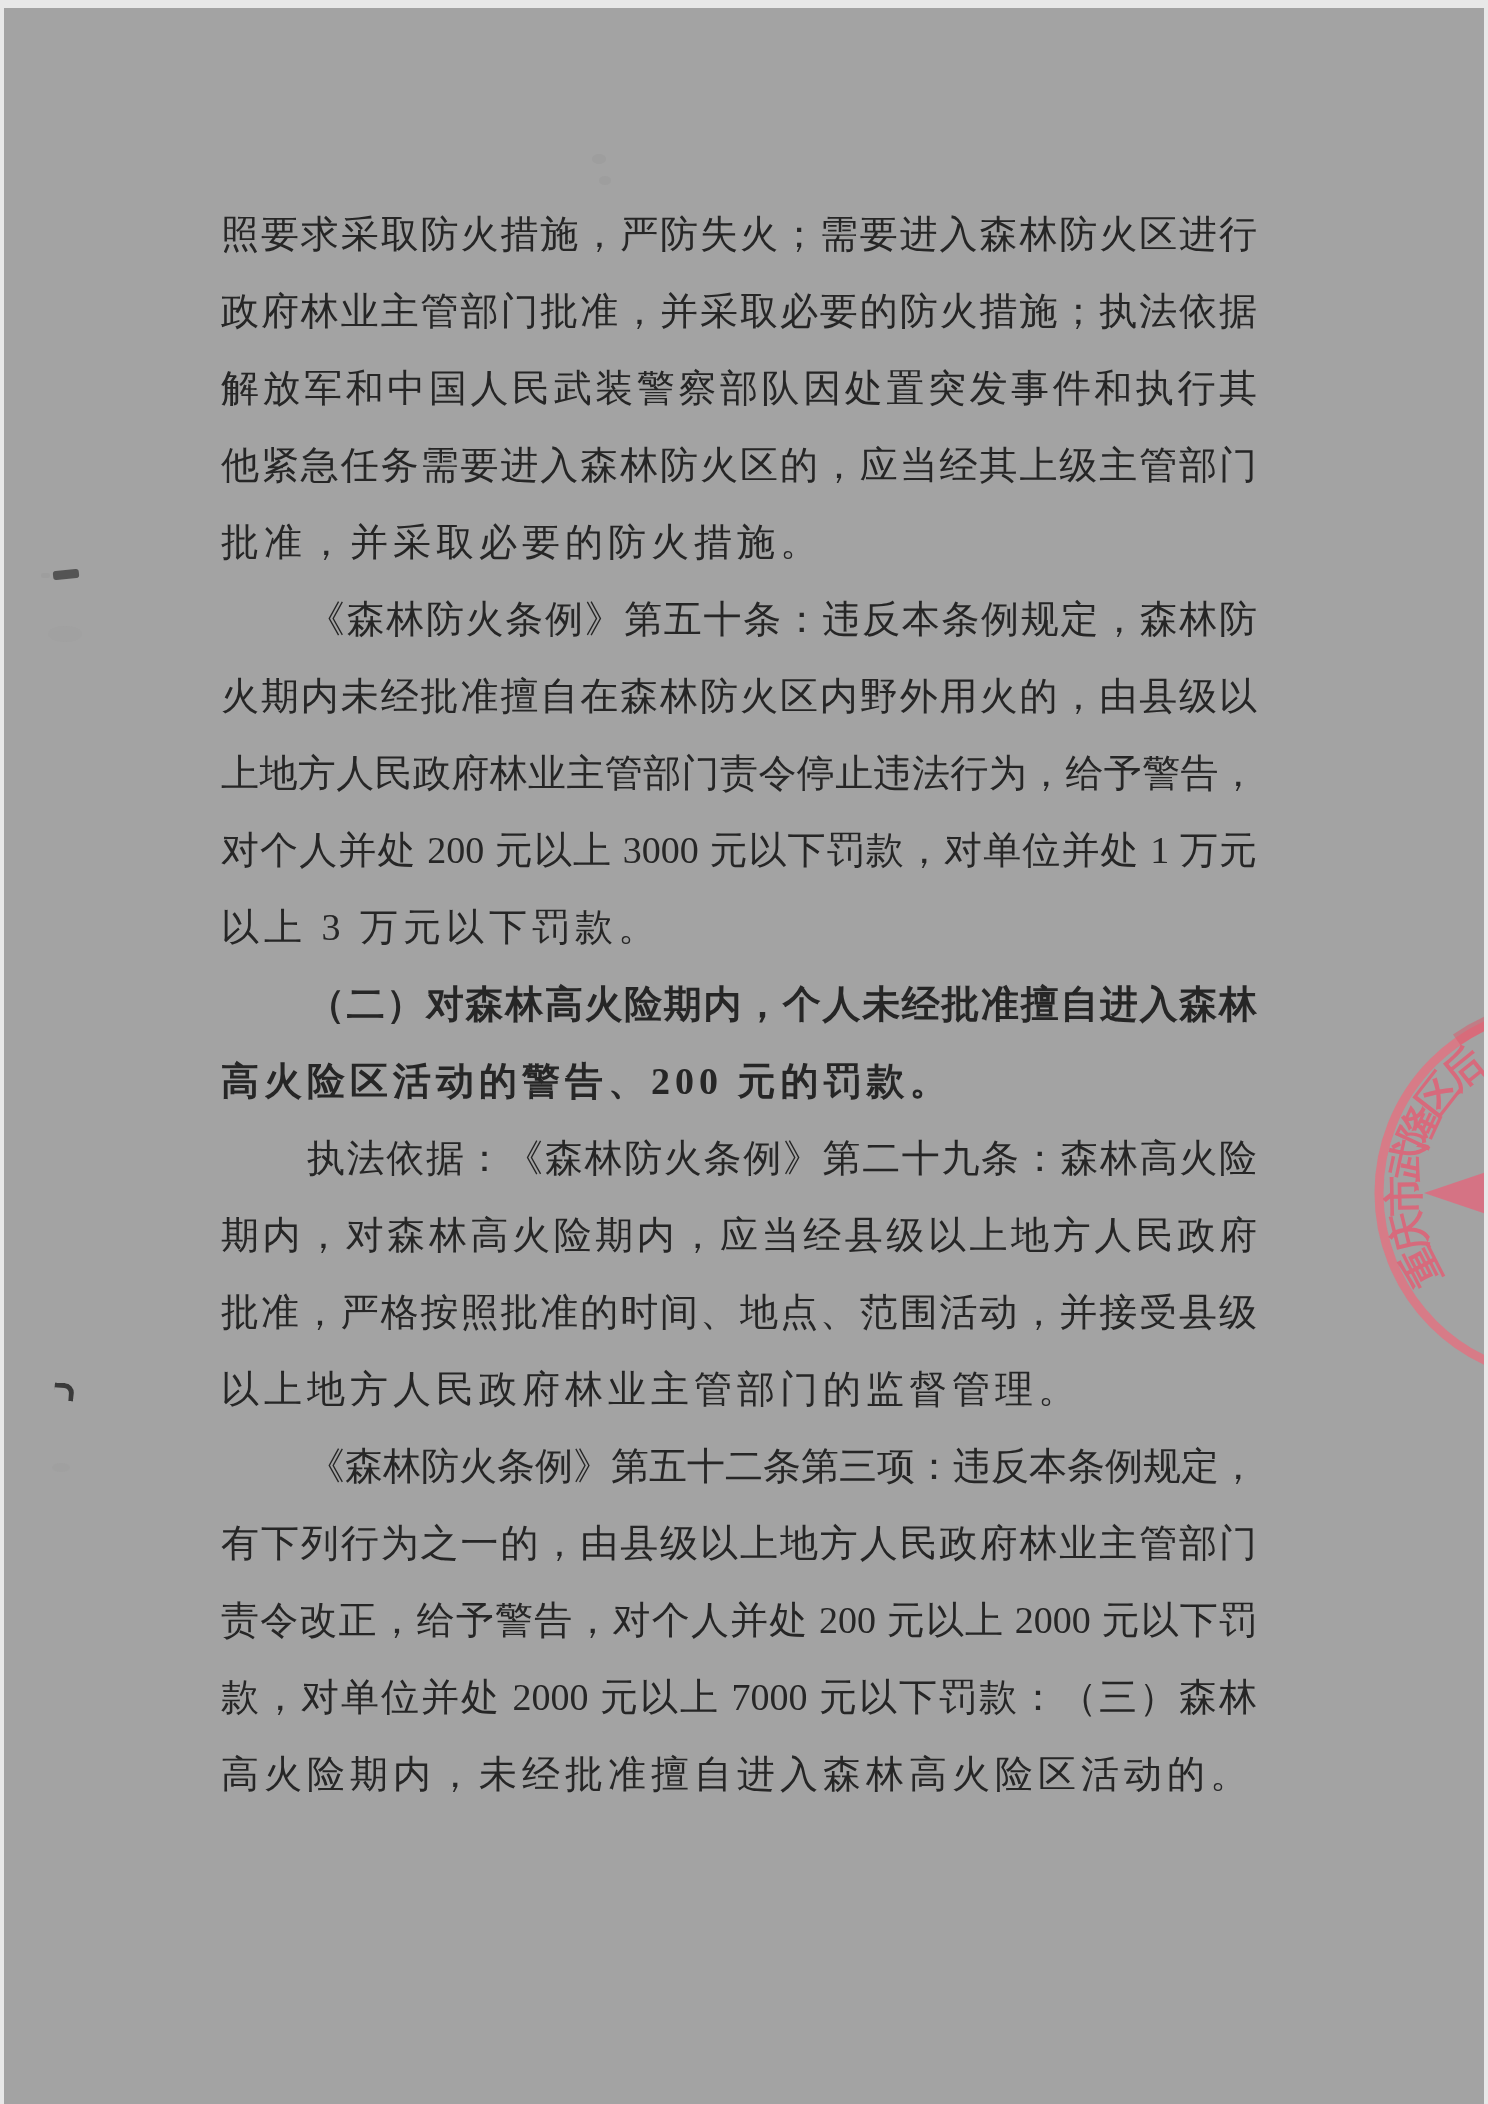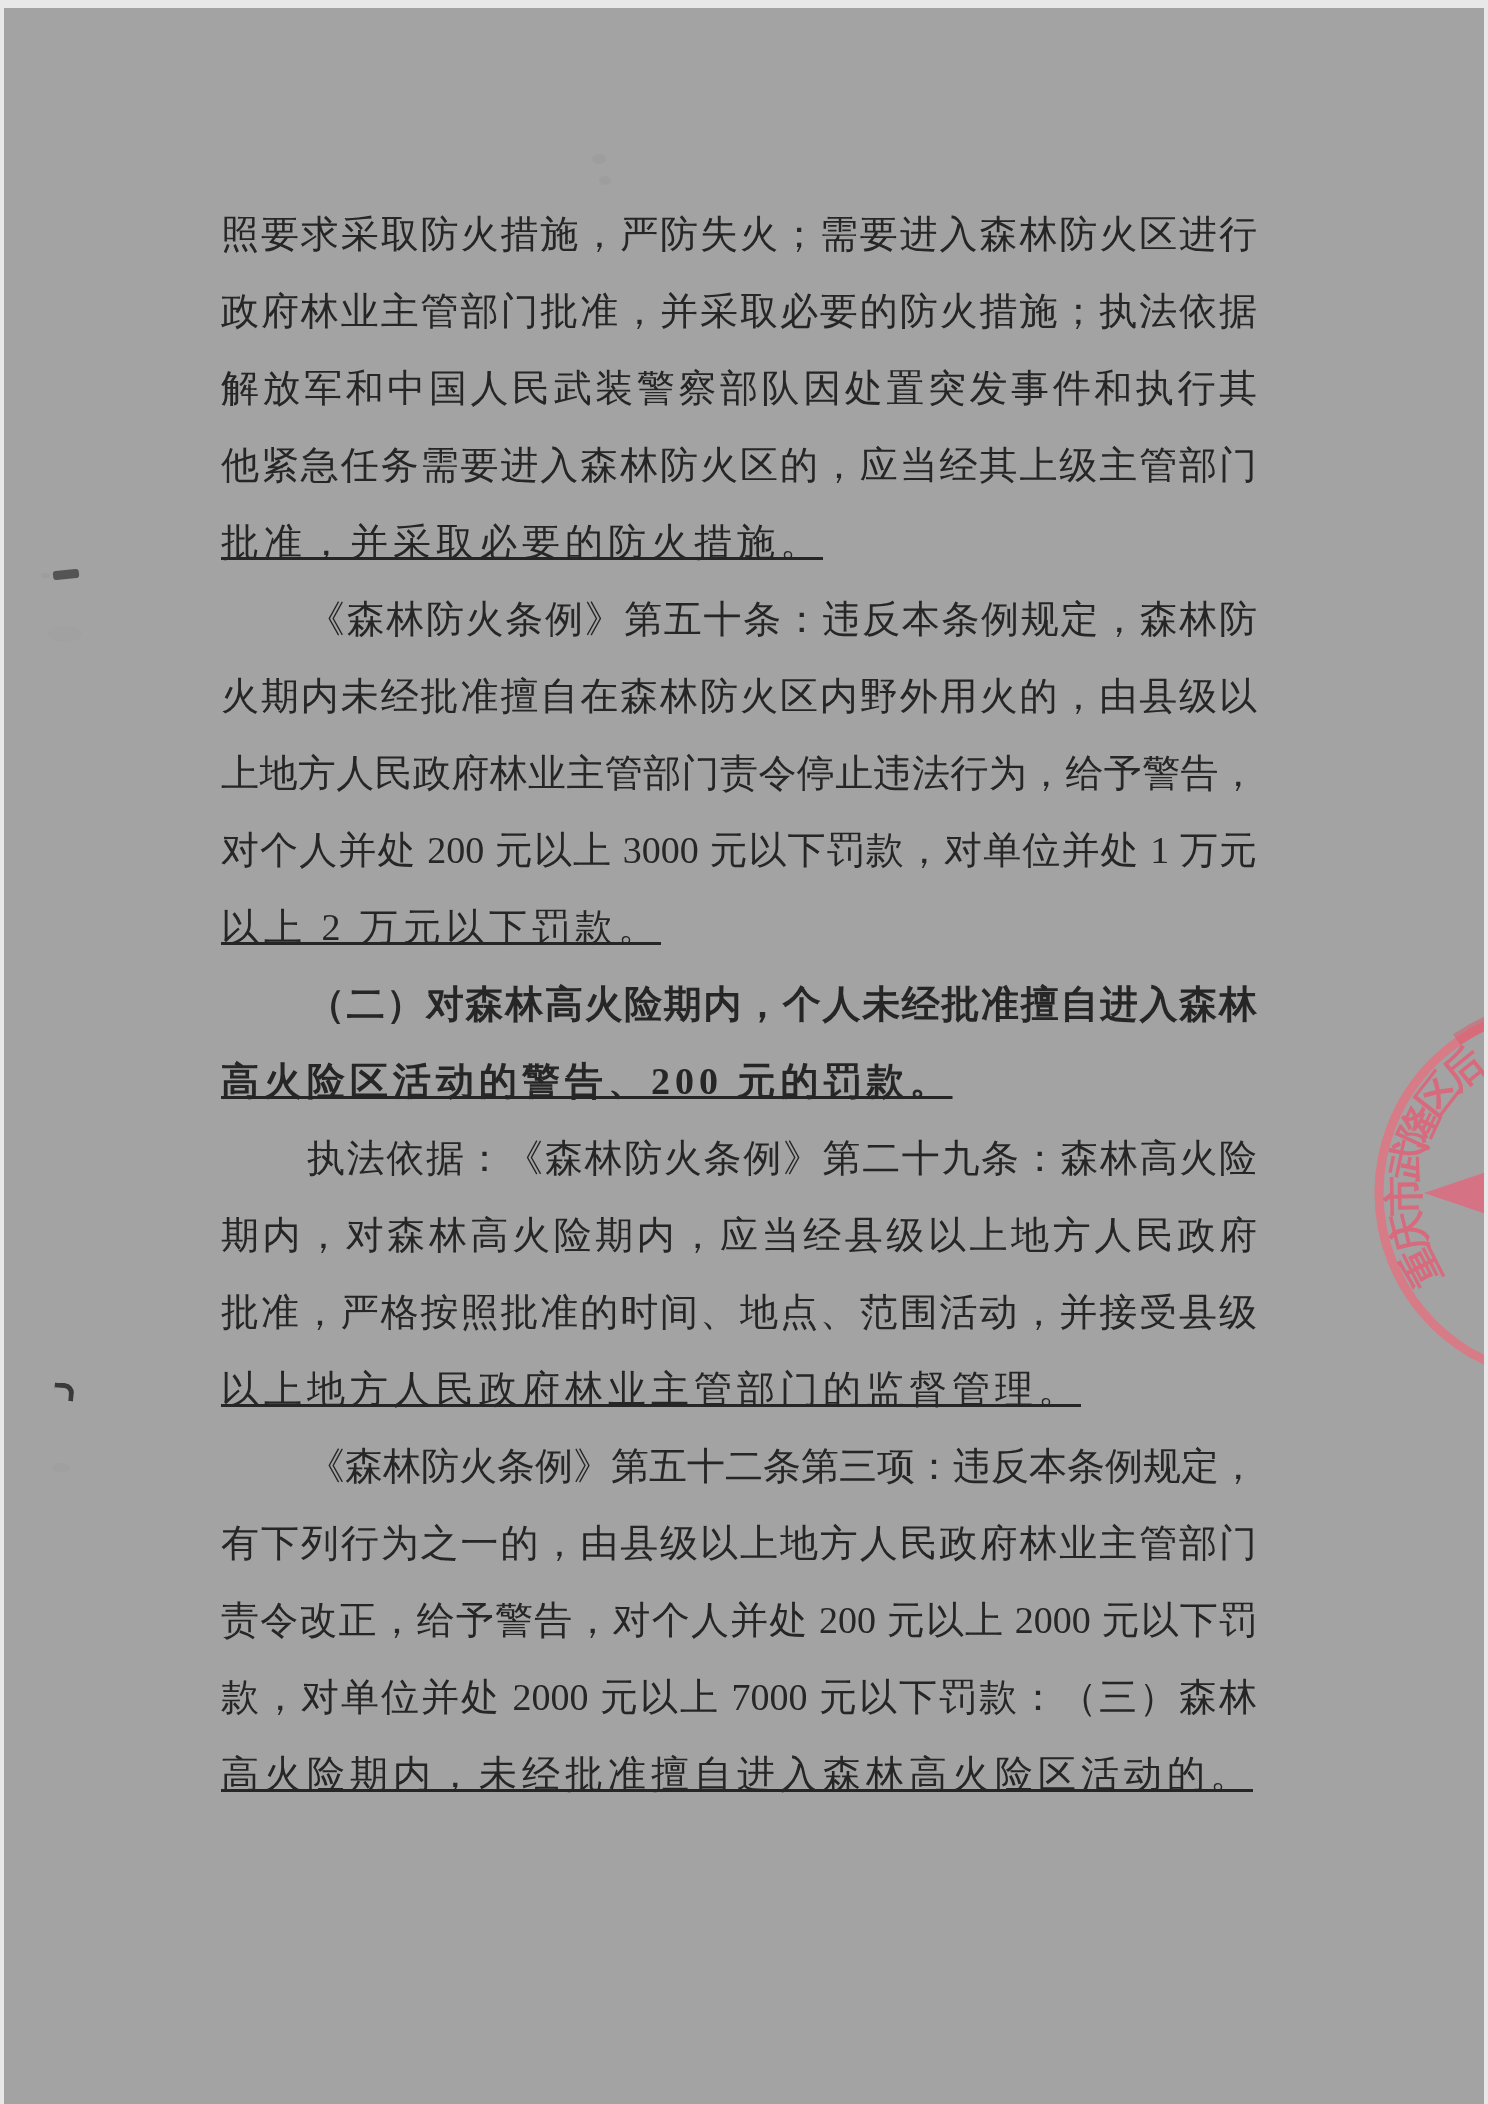--- a/index.html
+++ b/index.html
@@ -28,21 +28,20 @@
     text-align-last:justify;
     text-justify:inter-character;
     overflow:hidden;
     white-space:nowrap;
   }
   .line.last{
     text-align:right;
     text-align-last:left;
     letter-spacing:5px;
     white-space:normal;
-    text-decoration:underline;
   }
   .line.indent{text-indent:86px;}
   
   .stamp{
     position:absolute;
     left:1360px;top:985px;
     width:400px;height:400px;
     pointer-events:none;
   }
   .stamp svg{overflow:visible;}
@@ -89,21 +88,21 @@
         <div class="line">政府林业主管部门批准，并采取必要的防火措施；执法依据</div>
         <div class="line">解放军和中国人民武装警察部队因处置突发事件和执行其</div>
         <div class="line">他紧急任务需要进入森林防火区的，应当经其上级主管部门</div>
         <div class="line last">批准，并采取必要的防火措施。</div>
       </div>
       <div class="para">
         <div class="line indent">《森林防火条例》第五十条：违反本条例规定，森林防</div>
         <div class="line">火期内未经批准擅自在森林防火区内野外用火的，由县级以</div>
         <div class="line">上地方人民政府林业主管部门责令停止违法行为，给予警告，</div>
         <div class="line">对个人并处 200 元以上 3000 元以下罚款，对单位并处 1 万元</div>
-        <div class="line last">以上 2 万元以下罚款。</div>
+        <div class="line last">以上 3 万元以下罚款。</div>
       </div>
       <div class="para bold">
         <div class="line indent">（二）对森林高火险期内，个人未经批准擅自进入森林</div>
         <div class="line last">高火险区活动的警告、200 元的罚款。</div>
       </div>
       <div class="para">
         <div class="line indent">执法依据：《森林防火条例》第二十九条：森林高火险</div>
         <div class="line">期内，对森林高火险期内，应当经县级以上地方人民政府</div>
         <div class="line">批准，严格按照批准的时间、地点、范围活动，并接受县级</div>
         <div class="line last">以上地方人民政府林业主管部门的监督管理。</div>

